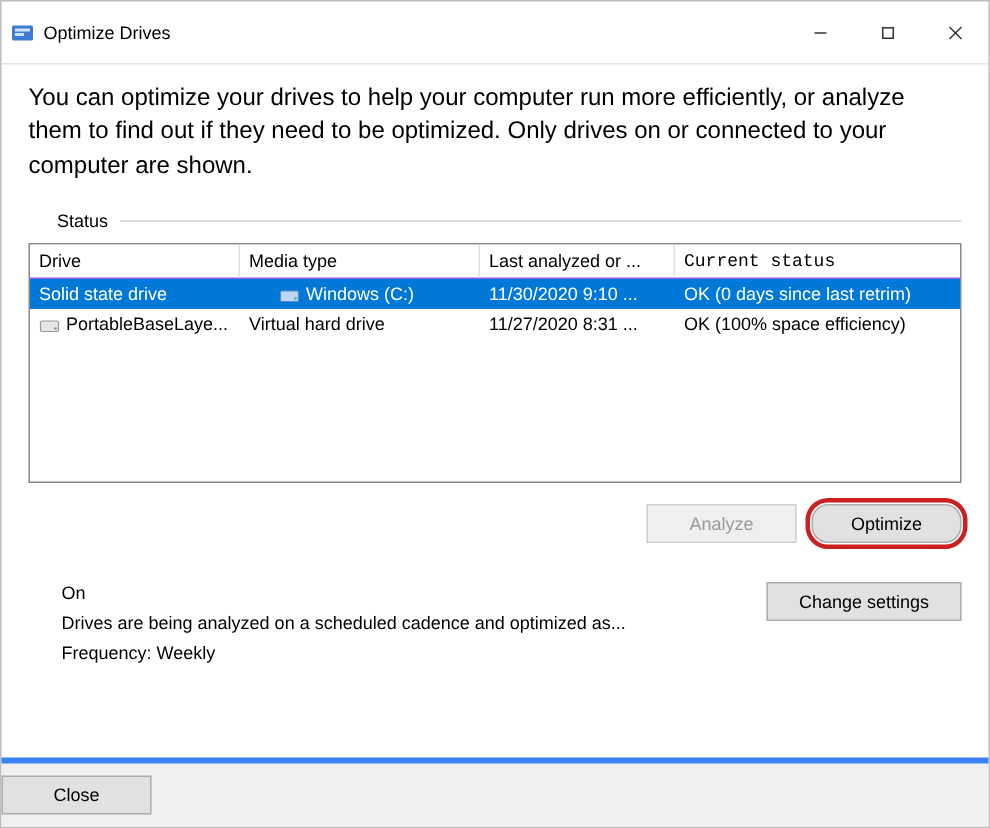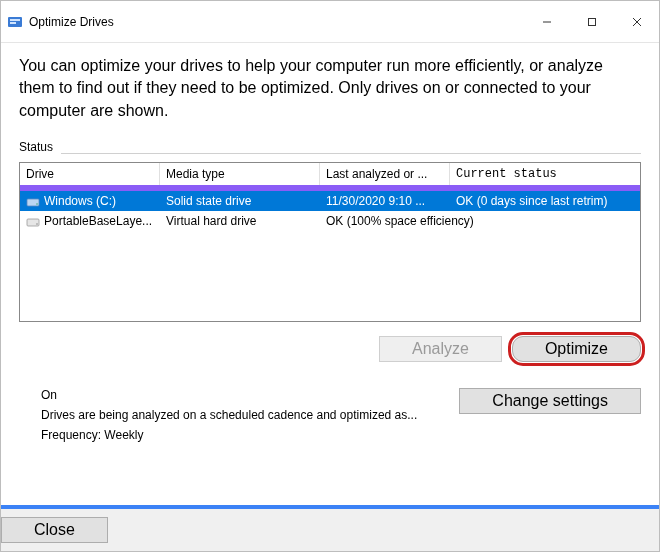--- a/index.html
+++ b/index.html
@@ -54,40 +54,41 @@
   .desc {
     font-size: 16px;
     color: #000;
     line-height: 1.4;
     margin-bottom: 18px;
   }
   .group-label {
     font-size: 12px;
     color: #000;
     display: flex;
-    align-items: flex-end;
+    align-items: center;
     margin-bottom: 8px;
+    margin-left: 19px;
   }
   .group-label .line {
     flex: 1;
     height: 1px;
     background: #d0d0d0;
     margin-left: 8px;
   }
   .listview {
     border: 1px solid #888;
     height: 160px;
     overflow: hidden;
     background: #fff;
   }
   .lv-header {
     display: flex;
     font-size: 12px;
     color: #000;
-    border-bottom: 6px solid #8b5cf6;
+    border-bottom: 1px solid #8b5cf6;
     background: #fff;
   }
   .lv-col {
     padding: 4px 6px;
     border-right: 1px solid #e0e0e0;
     white-space: nowrap;
     overflow: hidden;
     text-overflow: ellipsis;
   }
   .lv-header .lv-col:last-child { border-right: none; font-family: Liberation Mono, monospace; }
@@ -120,24 +121,24 @@
   .button-row {
     display: flex;
     justify-content: flex-end;
     gap: 10px;
     margin-top: 14px;
   }
   .btn {
     min-width: 100px;
     height: 26px;
     font-family: inherit;
-    font-size: 16px;
+    font-size: 12px;
     border: 1px solid #adadad;
     background: #e1e1e1;
-    padding: 0 32px;
+    padding: 0 14px;
     cursor: default;
   }
   .btn:disabled {
     color: #9a9a9a;
     background: #efefef;
     border-color: #cfcfcf;
   }
   .btn-highlight {
     outline: 3px solid #cc1f1f;
     outline-offset: 1px;
@@ -218,43 +219,44 @@
 
     <div class="listview">
       <div class="lv-header">
         <div class="lv-col c-drive">Drive</div>
         <div class="lv-col c-media">Media type</div>
         <div class="lv-col c-last">Last analyzed or ...</div>
         <div class="lv-col c-status">Current status</div>
       </div>
 
       <div class="lv-row selected">
+        <div class="lv-cell c-media">Solid state drive</div>
         <div class="lv-cell c-drive">
           <span class="drive-icon">
             <svg viewBox="0 0 14 14" width="14" height="14">
                 <rect x="1" y="4" width="12" height="7" rx="1" fill="#bcd6f2" stroke="#5a89c2" stroke-width="0.8"></rect>
                 <circle cx="11" cy="9" r="0.8" fill="#4a7"></circle>
               </svg>
           </span><span>Windows (C:)</span>
         </div>
-        <div class="lv-cell c-media">Solid state drive</div>
         <div class="lv-cell c-last">11/30/2020 9:10 ...</div>
         <div class="lv-cell c-status">OK (0 days since last retrim)</div>
       </div>
 
       <div class="lv-row">
         <div class="lv-cell c-drive">
           <span class="drive-icon">
             <svg viewBox="0 0 14 14" width="14" height="14">
                 <rect x="1" y="4" width="12" height="7" rx="1" fill="#e6e6e6" stroke="#9a9a9a" stroke-width="0.8"></rect>
                 <circle cx="11" cy="9" r="0.8" fill="#888"></circle>
               </svg>
           </span><span>PortableBaseLaye...</span>
         </div>
         <div class="lv-cell c-media">Virtual hard drive</div>
+        <div class="lv-cell c-last">11/27/2020 8:31 ...</div>
         <div class="lv-cell c-status">OK (100% space efficiency)</div>
       </div>
     </div>
 
     <div class="button-row">
       <button class="btn" disabled="">Analyze</button>
       <button class="btn btn-highlight">Optimize</button>
     </div>
 
     <div class="sched-box">

